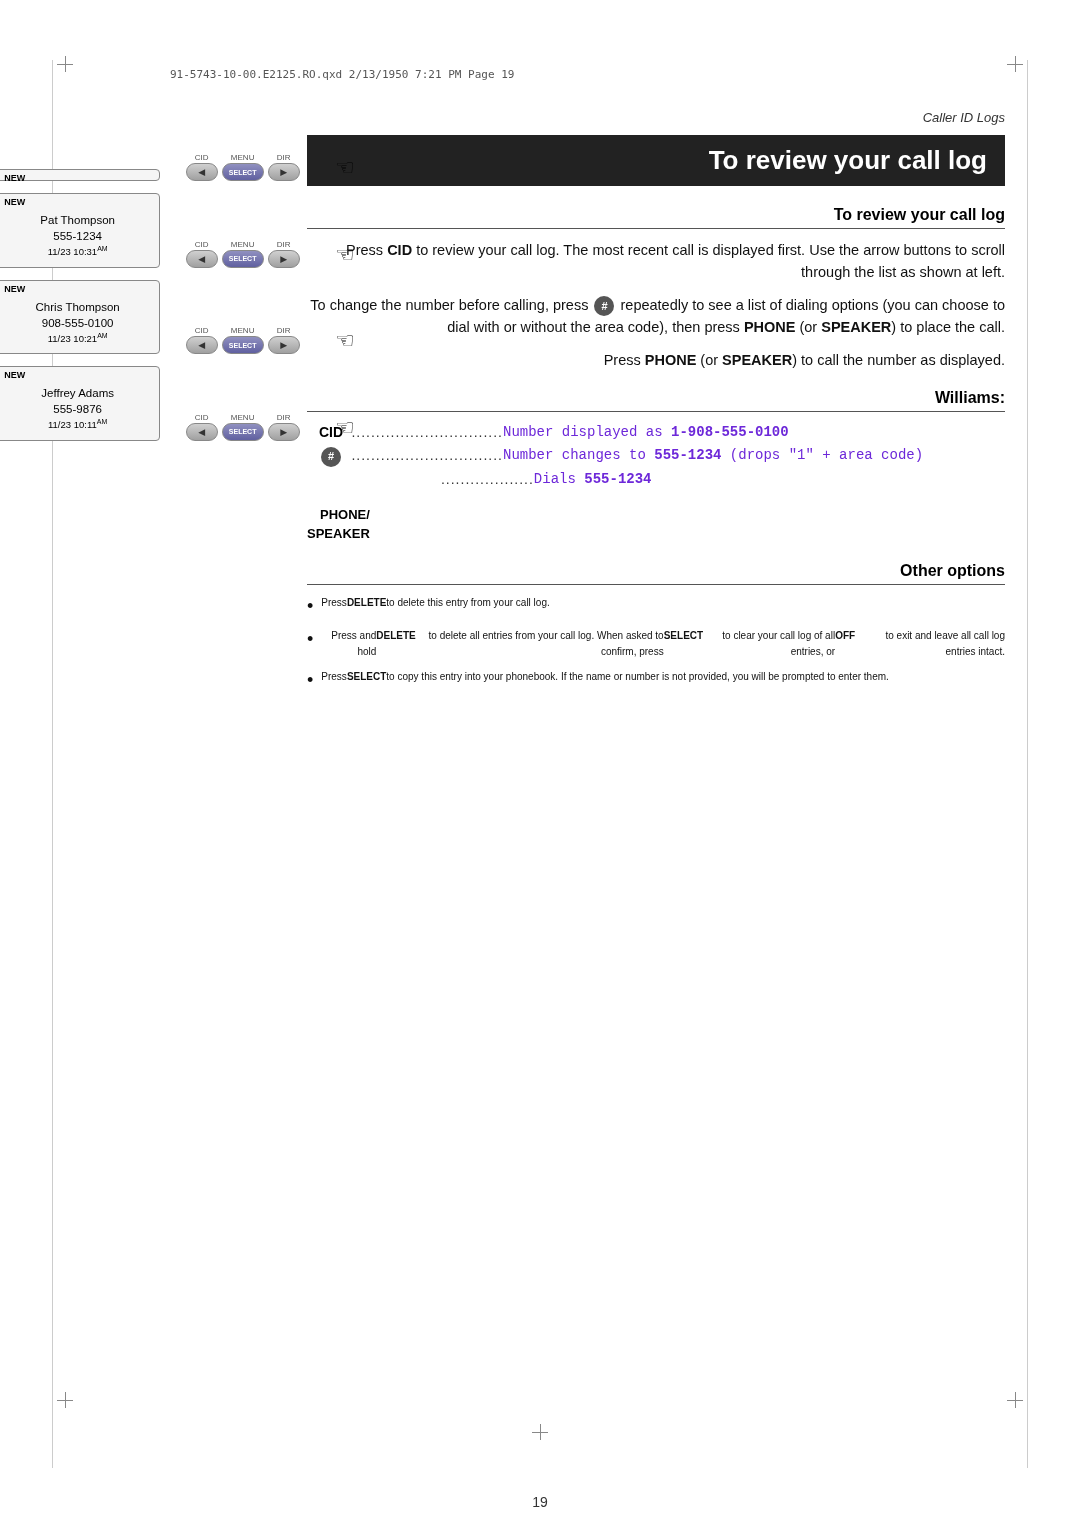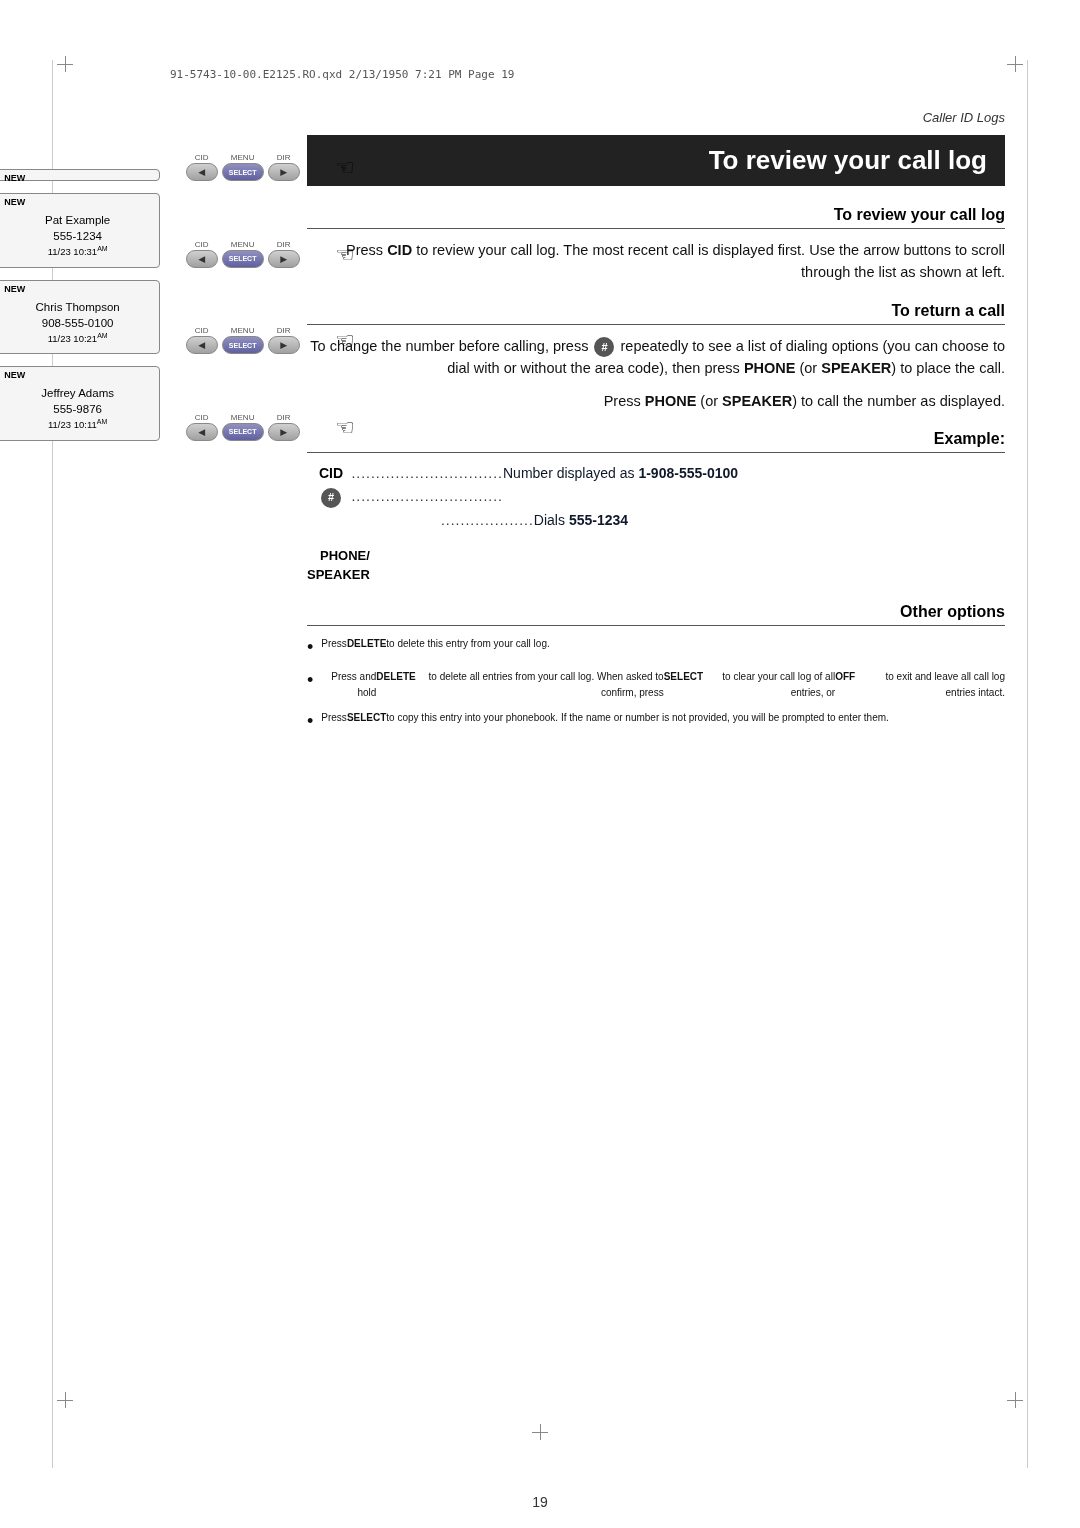--- a/index.html
+++ b/index.html
@@ -231,22 +231,23 @@
       min-width: 36px;
       flex-shrink: 0;
     }
     .example-row .ex-dots {
       flex-shrink: 0;
       letter-spacing: 1px;
       min-width: 160px;
       color: #333;
     }
     .example-row .ex-val {
-      color: #0f172a;
+      color: #6d28d9;
       font-size: 14px;
+      font-family: Liberation Mono, monospace;
     }
     .hash-icon {
       display: inline-flex;
       align-items: center;
       justify-content: center;
       width: 20px;
       height: 20px;
       border-radius: 50%;
       background: #555;
       color: #fff;
@@ -360,21 +361,21 @@
           <div class="btn-arrow">▶</div>
         </div>
       </div>
       <div class="hand-cursor">☞</div>
     </div>
 
     <div class="phone-unit">
       <div class="phone-card">
         <span class="new-badge">NEW</span>
         <div class="display-text">
-          <div>Pat Example</div>
+          <div>Pat Thompson</div>
           <div>555-1234</div>
           <div class="timestamp">
             <span>11/23 10:31</span><sup>AM</sup>
           </div>
         </div>
       </div>
       <div class="button-row">
         <div class="btn-group">
           <div class="btn-label">CID</div>
           <div class="btn-arrow">◀</div>
@@ -453,38 +454,38 @@
 
     <div class="section-label">Caller ID Logs</div>
 
     <div class="big-title">To review your call log</div>
 
     <div class="section-heading">To review your call log</div>
     <p class="body-text">
       Press <b>CID</b> to review your call log. The most recent call is displayed first. Use the arrow buttons to scroll through the list as shown at left.
     </p>
 
-    <div class="section-heading">To return a call</div>
     <p class="body-text">
       To change the number before calling, press <span class="hash-icon">#</span> repeatedly to see a list of dialing options (you can choose to dial with or without the area code), then press <b>PHONE</b> (or <b>SPEAKER</b>) to place the call.
     </p>
     <p class="body-text">
       Press <b>PHONE</b> (or <b>SPEAKER</b>) to call the number as displayed.
     </p>
 
-    <div class="section-heading">Example:</div>
+    <div class="section-heading">Williams:</div>
     <div class="example-block">
       <div class="example-row">
         <span class="ex-key">CID</span>
         <span class="ex-dots">...............................</span>
         <span class="ex-val">Number displayed as <b>1-908-555-0100</b></span>
       </div>
       <div class="example-row">
         <span class="ex-key"><span class="hash-icon">#</span></span>
         <span class="ex-dots">...............................</span>
+        <span class="ex-val">Number changes to <b>555-1234</b> (drops "1" + area code)</span>
       </div>
       <div class="example-row phone-speaker-row">
         <span class="ex-key" style="font-size:13px; min-width:36px;margin-top:36px;"><b>PHONE/<br><span style="font-weight:bold;">SPEAKER</span></b></span>
         <span class="ex-dots" style="margin-left:4px;">...................</span>
         <span class="ex-val">Dials <b>555-1234</b></span>
       </div>
     </div>
 
     <div class="section-heading">Other options</div>
     <ul class="bullet-list">

